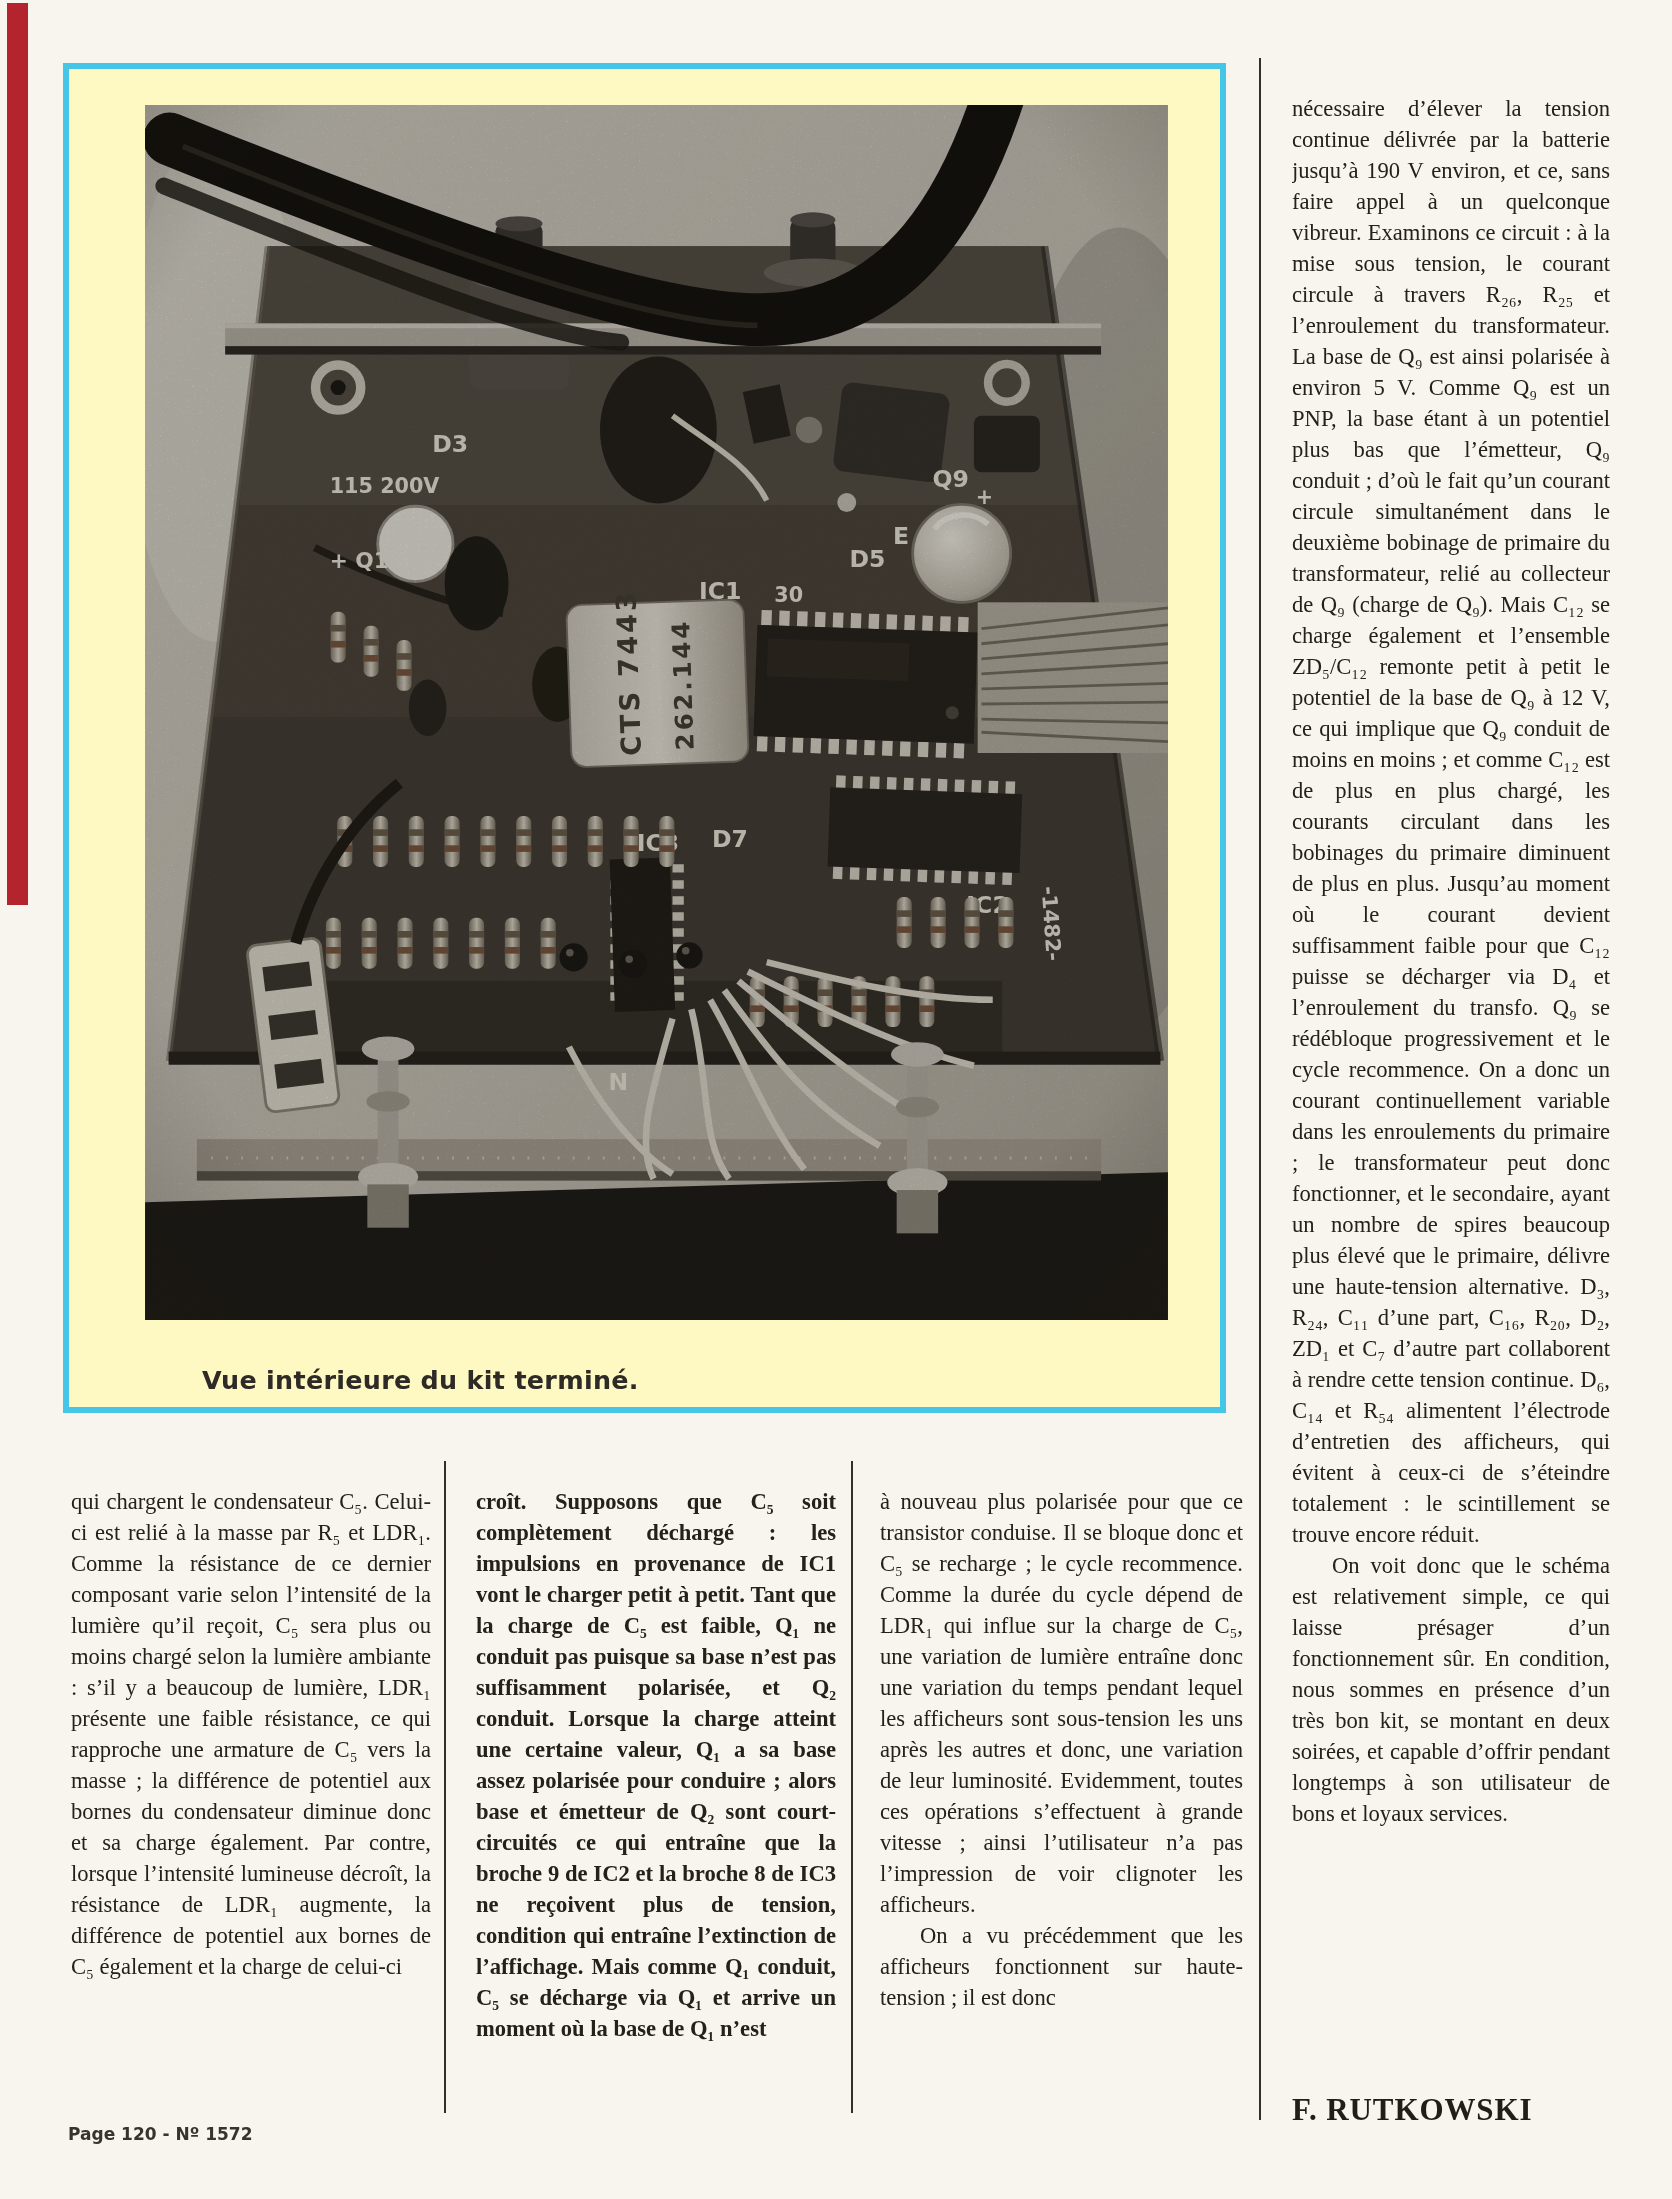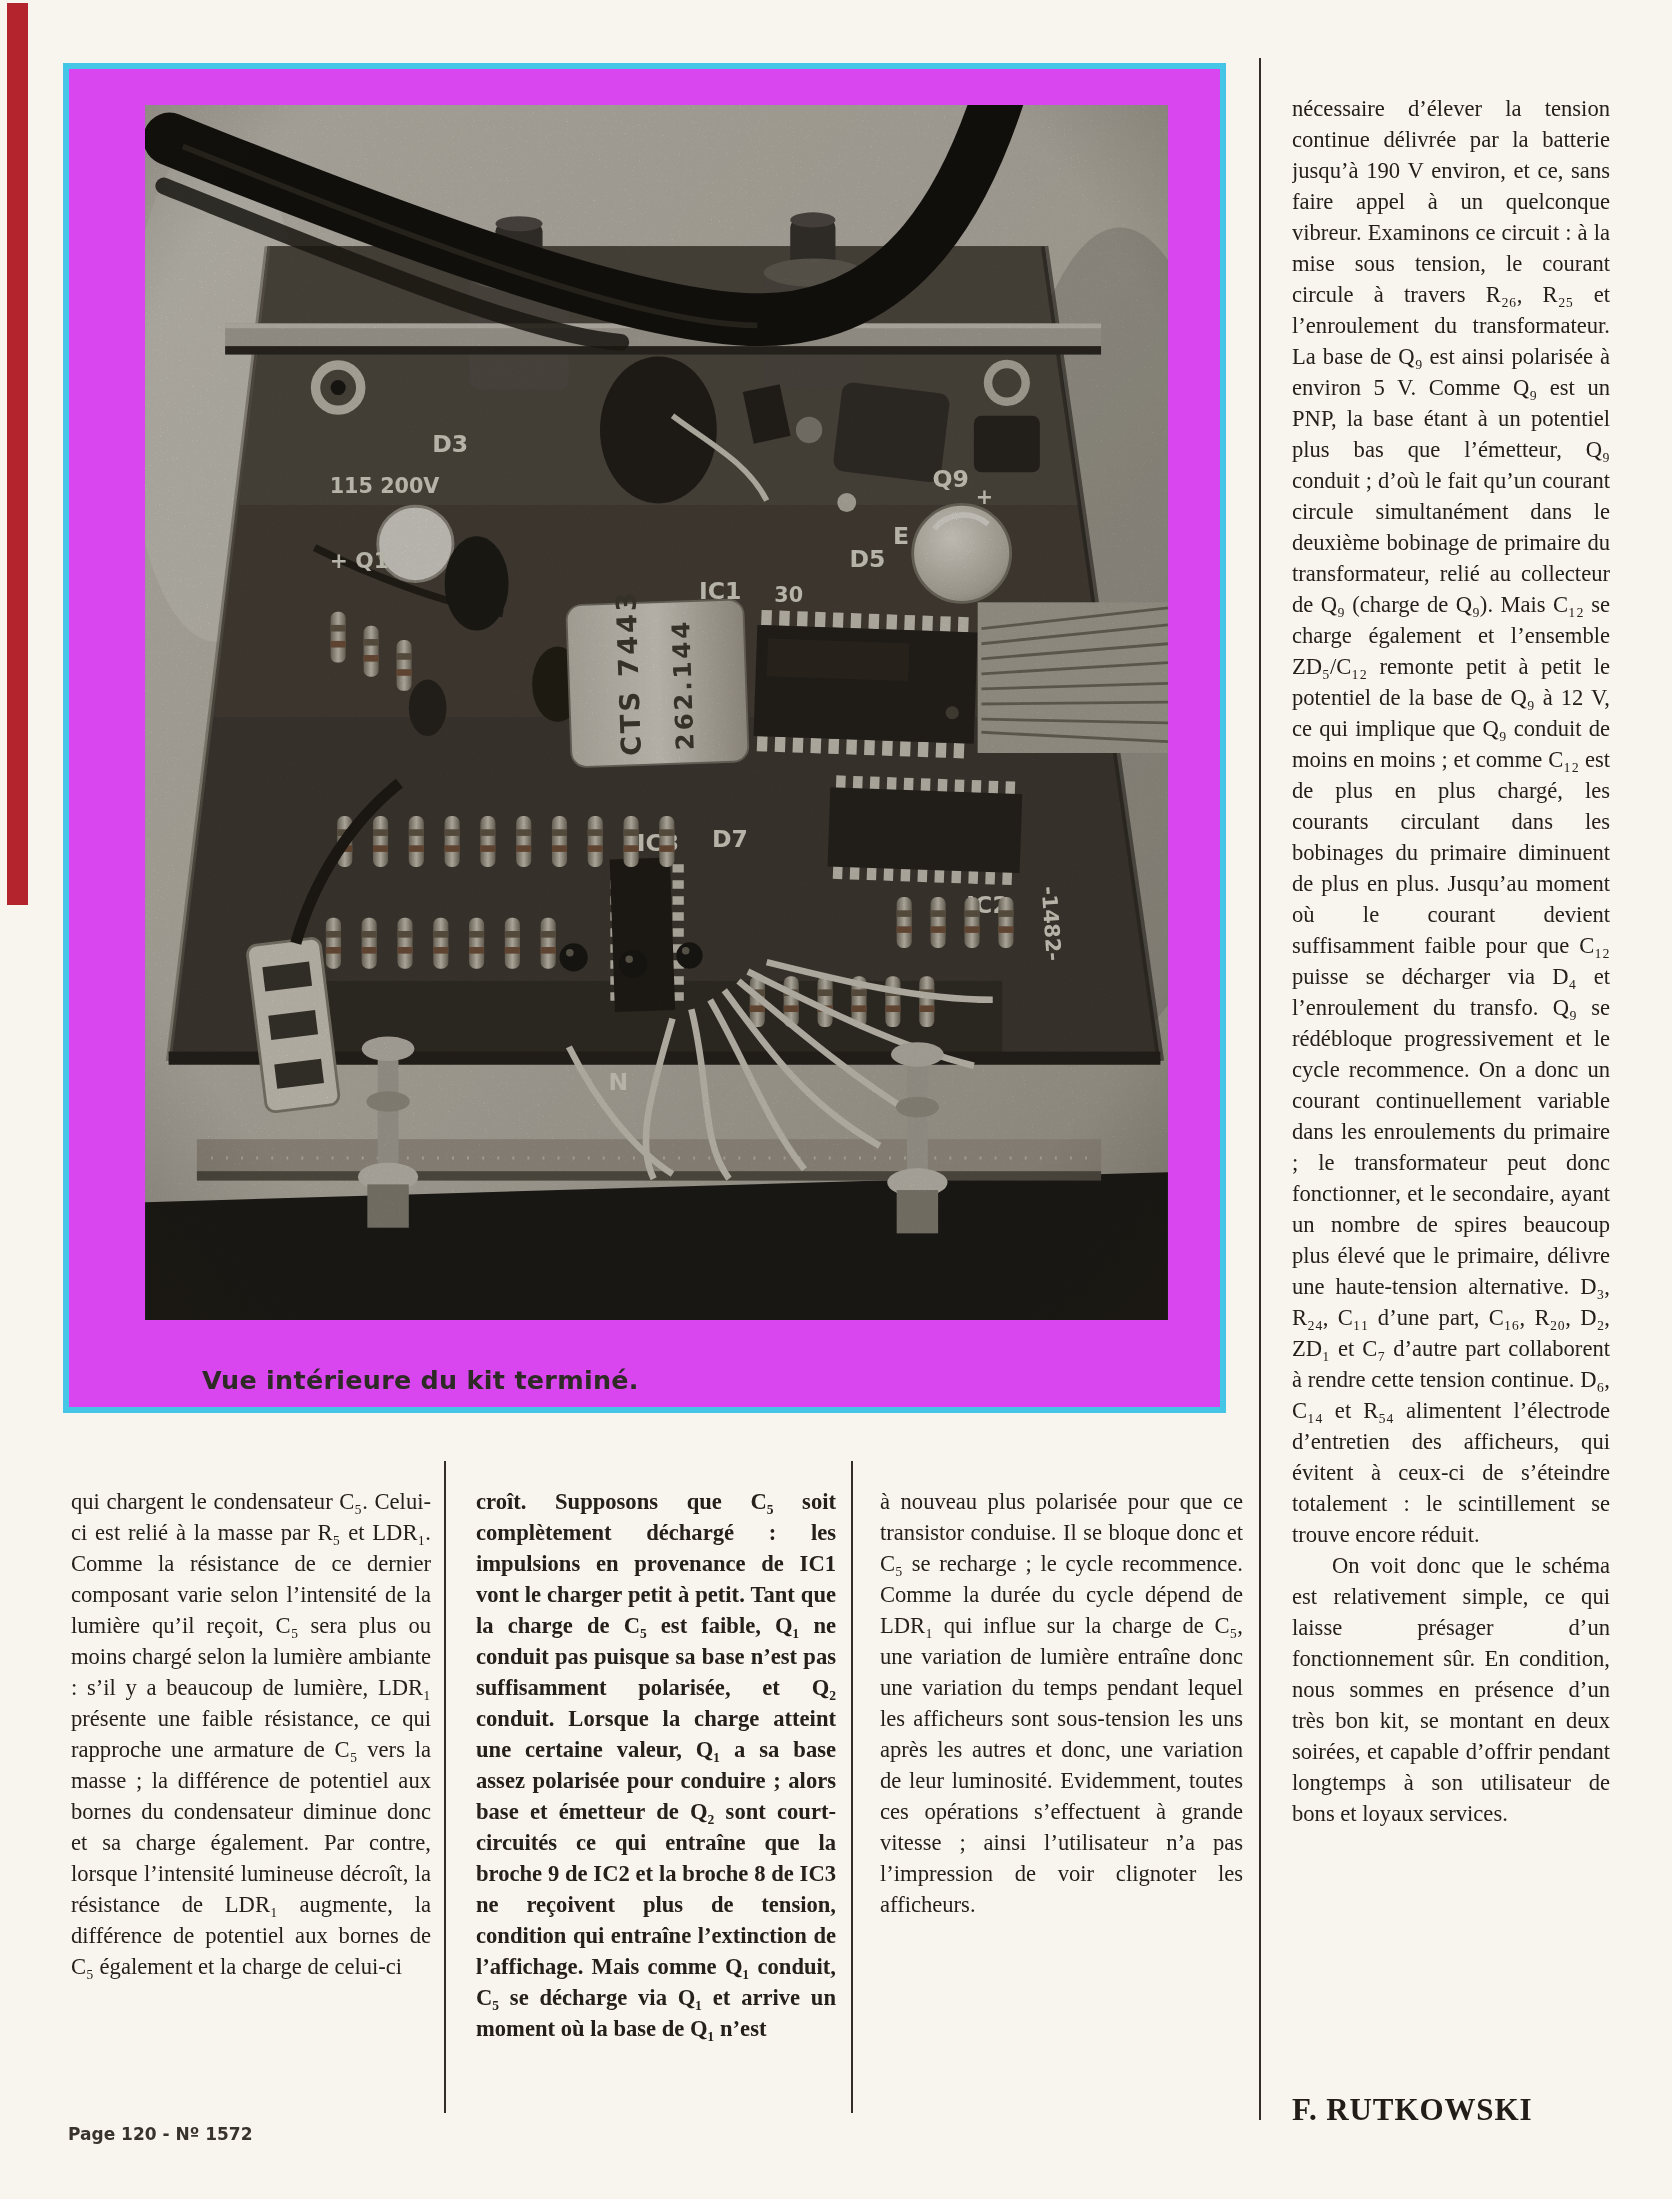--- a/index.html
+++ b/index.html
@@ -5,21 +5,21 @@
   html,body{margin:0;padding:0;}
   body{width:1672px;height:2200px;position:relative;overflow:hidden;
        background:#f8f5ee;font-family:"Liberation Serif","DejaVu Serif",serif;}
   .page{position:absolute;inset:0;}
 
   
   .red-bar{position:absolute;left:6.6px;top:2.8px;width:21px;height:902px;background:#b3242c;}
 
   
   .photo-frame{position:absolute;left:63px;top:63px;width:1151px;height:1338px;
-               border:6.6px solid #46c6e6;background:#d946ef;margin:0;}
+               border:6.6px solid #46c6e6;background:#fef9c3;margin:0;}
   .photo{position:absolute;left:76px;top:36px;width:1023px;height:1215px;}
   .photo svg{display:block;}
   .caption{position:absolute;left:133px;top:1296px;
            font-family:"DejaVu Sans","Liberation Sans",sans-serif;
            font-weight:bold;font-size:25.4px;color:#2e2a26;letter-spacing:0.3px;}
 
   
   .rule{position:absolute;width:1.9px;background:#332e28;}
   .rule-a{left:444px;top:1461px;height:652px;}
   .rule-b{left:851px;top:1461px;height:652px;}
@@ -306,20 +306,21 @@
   <div class="col col1">
     <p>qui chargent le condensateur C₅. Celui-ci est relié à la masse par R₅ et LDR₁. Comme la résistance de ce dernier composant varie selon l’intensité de la lumière qu’il reçoit, C₅ sera plus ou moins chargé selon la lumière ambiante : s’il y a beaucoup de lumière, LDR₁ présente une faible résistance, ce qui rapproche une armature de C₅ vers la masse ; la différence de potentiel aux bornes du condensateur diminue donc et sa charge également. Par contre, lorsque l’intensité lumineuse décroît, la résistance de LDR₁ augmente, la différence de potentiel aux bornes de C₅ également et la charge de celui-ci</p>
   </div>
 
   <div class="col col2">
     <p>croît. Supposons que C₅ soit complètement déchargé : les impulsions en provenance de IC1 vont le charger petit à petit. Tant que la charge de C₅ est faible, Q₁ ne conduit pas puisque sa base n’est pas suffisamment polarisée, et Q₂ conduit. Lorsque la charge atteint une certaine valeur, Q₁ a sa base assez polarisée pour conduire ; alors base et émetteur de Q₂ sont court-circuités ce qui entraîne que la broche 9 de IC2 et la broche 8 de IC3 ne reçoivent plus de tension, condition qui entraîne l’extinction de l’affichage. Mais comme Q₁ conduit, C₅ se décharge via Q₁ et arrive un moment où la base de Q₁ n’est</p>
   </div>
 
   <div class="col col3">
     <p>à nouveau plus polarisée pour que ce transistor conduise. Il se bloque donc et C₅ se recharge ; le cycle recommence. Comme la durée du cycle dépend de LDR₁ qui influe sur la charge de C₅, une variation de lumière entraîne donc une variation du temps pendant lequel les afficheurs sont sous-tension les uns après les autres et donc, une variation de leur luminosité. Evidemment, toutes ces opérations s’effectuent à grande vitesse ; ainsi l’utilisateur n’a pas l’impression de voir clignoter les afficheurs.</p>
+    <p class="indent">On a vu précédemment que les afficheurs fonctionnent sur haute-tension ; il est donc</p>
   </div>
 
   <div class="col col4">
     <p>nécessaire d’élever la tension continue délivrée par la batterie jusqu’à 190 V environ, et ce, sans faire appel à un quelconque vibreur. Examinons ce circuit : à la mise sous tension, le courant circule à travers R₂₆, R₂₅ et l’enroulement du transformateur. La base de Q₉ est ainsi polarisée à environ 5 V. Comme Q₉ est un PNP, la base étant à un potentiel plus bas que l’émetteur, Q₉ conduit ; d’où le fait qu’un courant circule simultanément dans le deuxième bobinage de primaire du transformateur, relié au collecteur de Q₉ (charge de Q₉). Mais C₁₂ se charge également et l’ensemble ZD₅/C₁₂ remonte petit à petit le potentiel de la base de Q₉ à 12 V, ce qui implique que Q₉ conduit de moins en moins ; et comme C₁₂ est de plus en plus chargé, les courants circulant dans les bobinages du primaire diminuent de plus en plus. Jusqu’au moment où le courant devient suffisamment faible pour que C₁₂ puisse se décharger via D₄ et l’enroulement du transfo. Q₉ se rédébloque progressivement et le cycle recommence. On a donc un courant continuellement variable dans les enroulements du primaire ; le transformateur peut donc fonctionner, et le secondaire, ayant un nombre de spires beaucoup plus élevé que le primaire, délivre une haute-tension alternative. D₃, R₂₄, C₁₁ d’une part, C₁₆, R₂₀, D₂, ZD₁ et C₇ d’autre part collaborent à rendre cette tension continue. D₆, C₁₄ et R₅₄ alimentent l’électrode d’entretien des afficheurs, qui évitent à ceux-ci de s’éteindre totalement : le scintillement se trouve encore réduit.</p>
     <p class="indent">On voit donc que le schéma est relativement simple, ce qui laisse présager d’un fonctionnement sûr. En condition, nous sommes en présence d’un très bon kit, se montant en deux soirées, et capable d’offrir pendant longtemps à son utilisateur de bons et loyaux services.</p>
   </div>
 
   <div class="signature">F. RUTKOWSKI</div>
   <div class="footer-left">Page 120 - Nº 1572</div>
 

